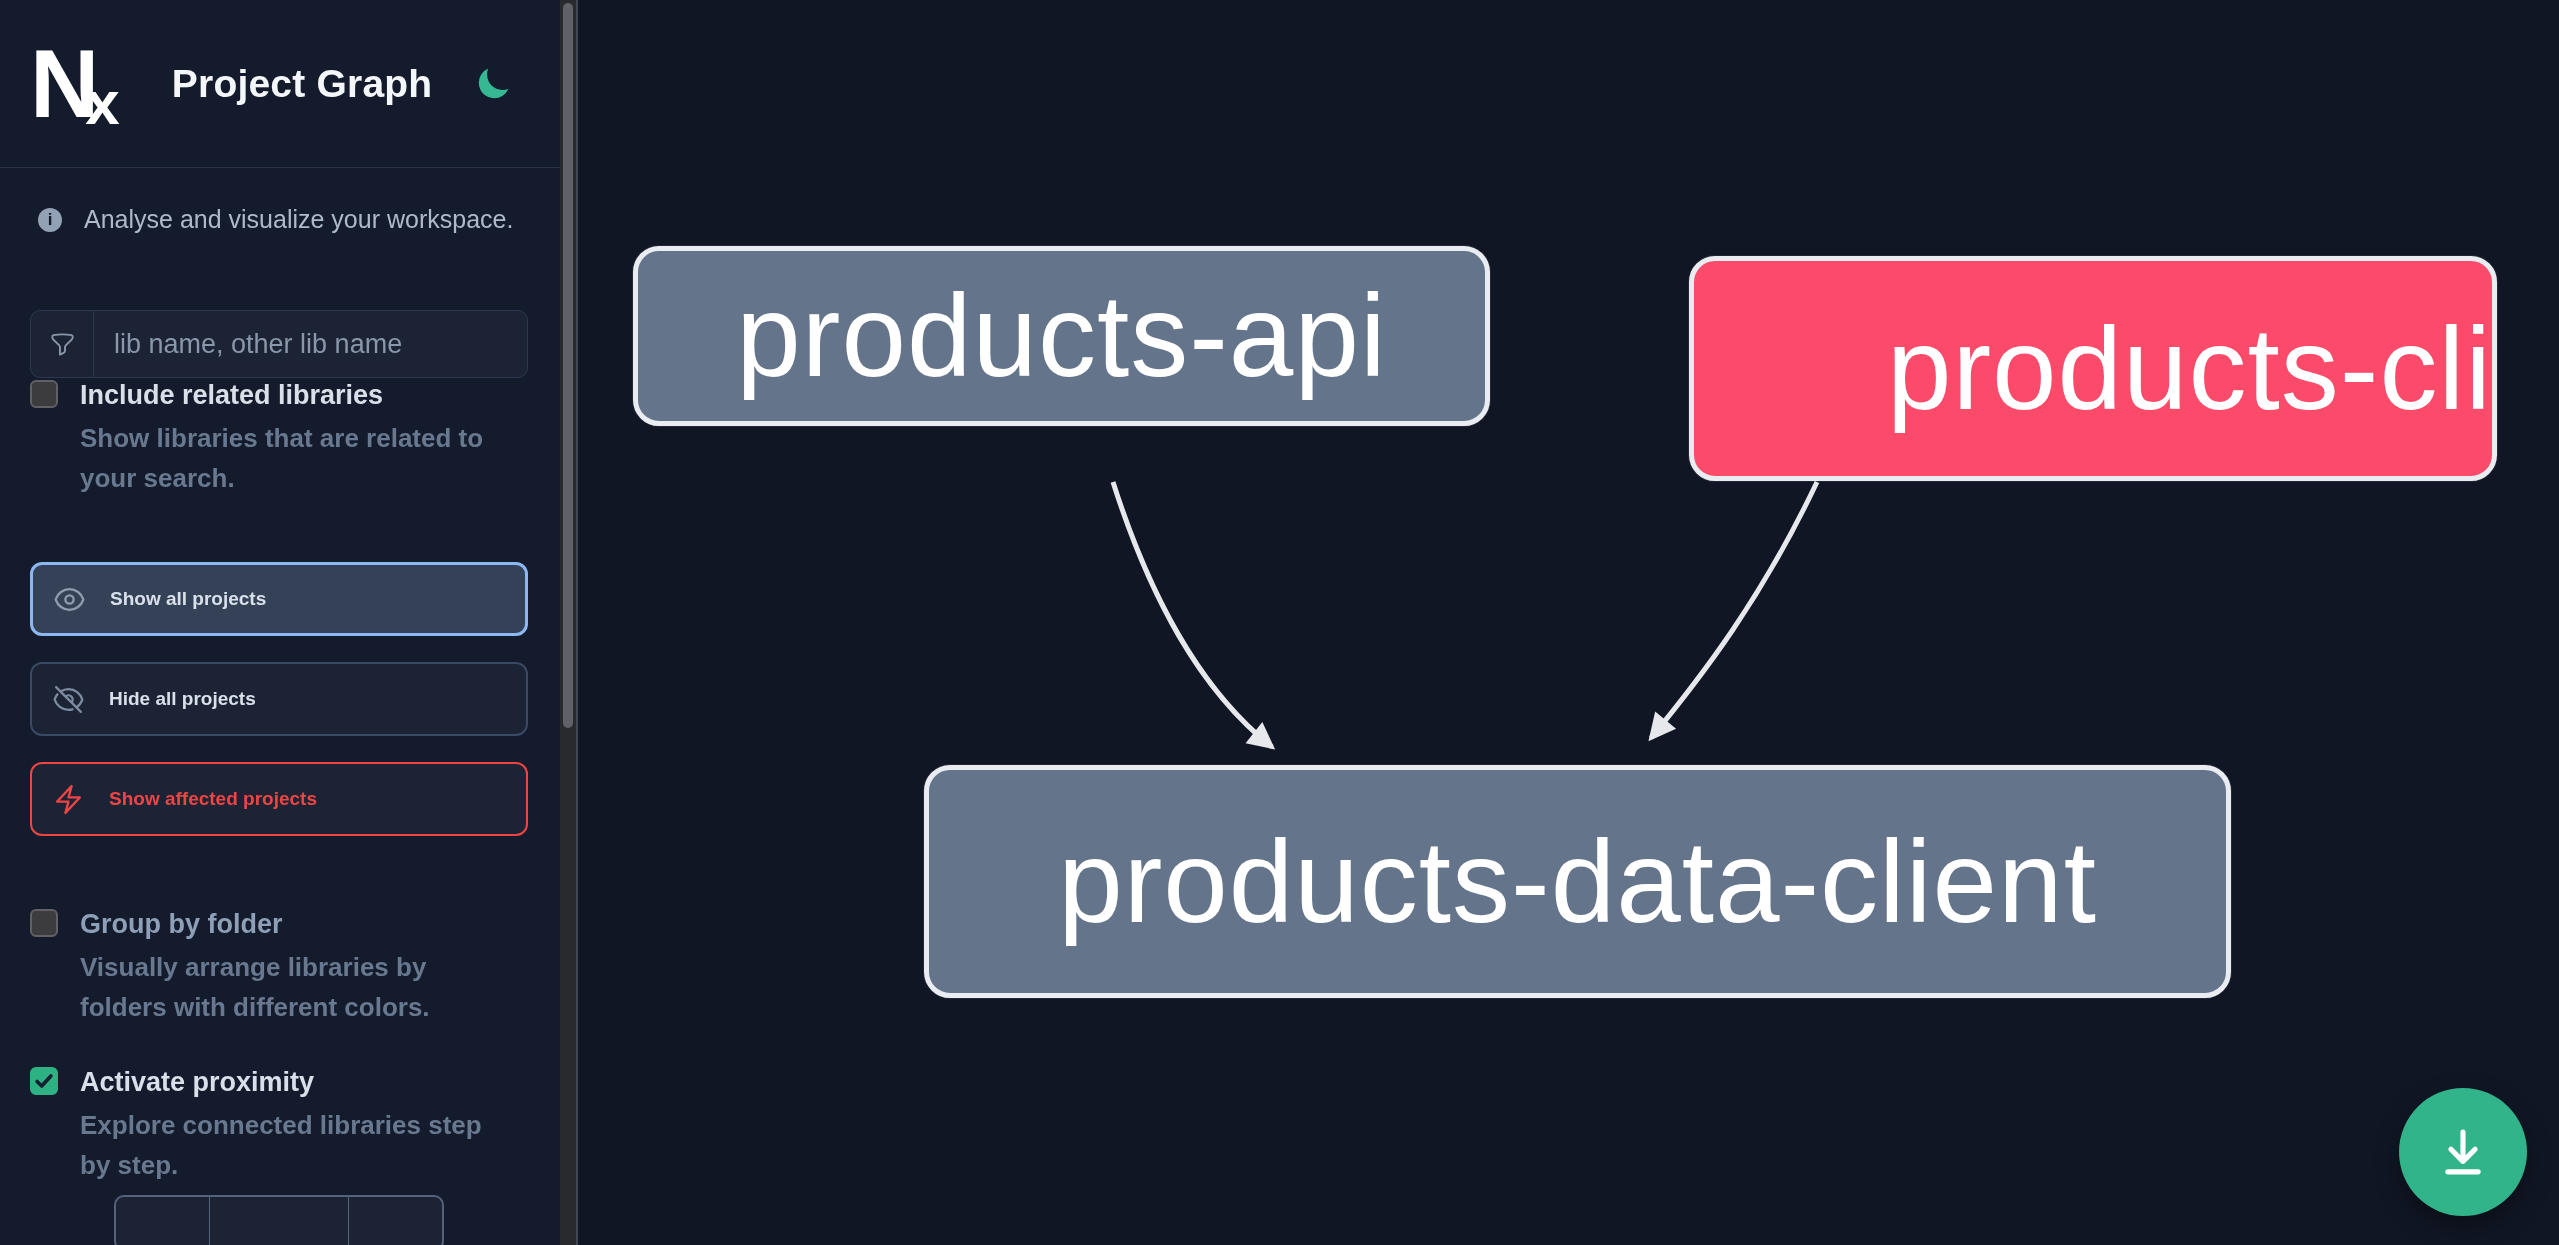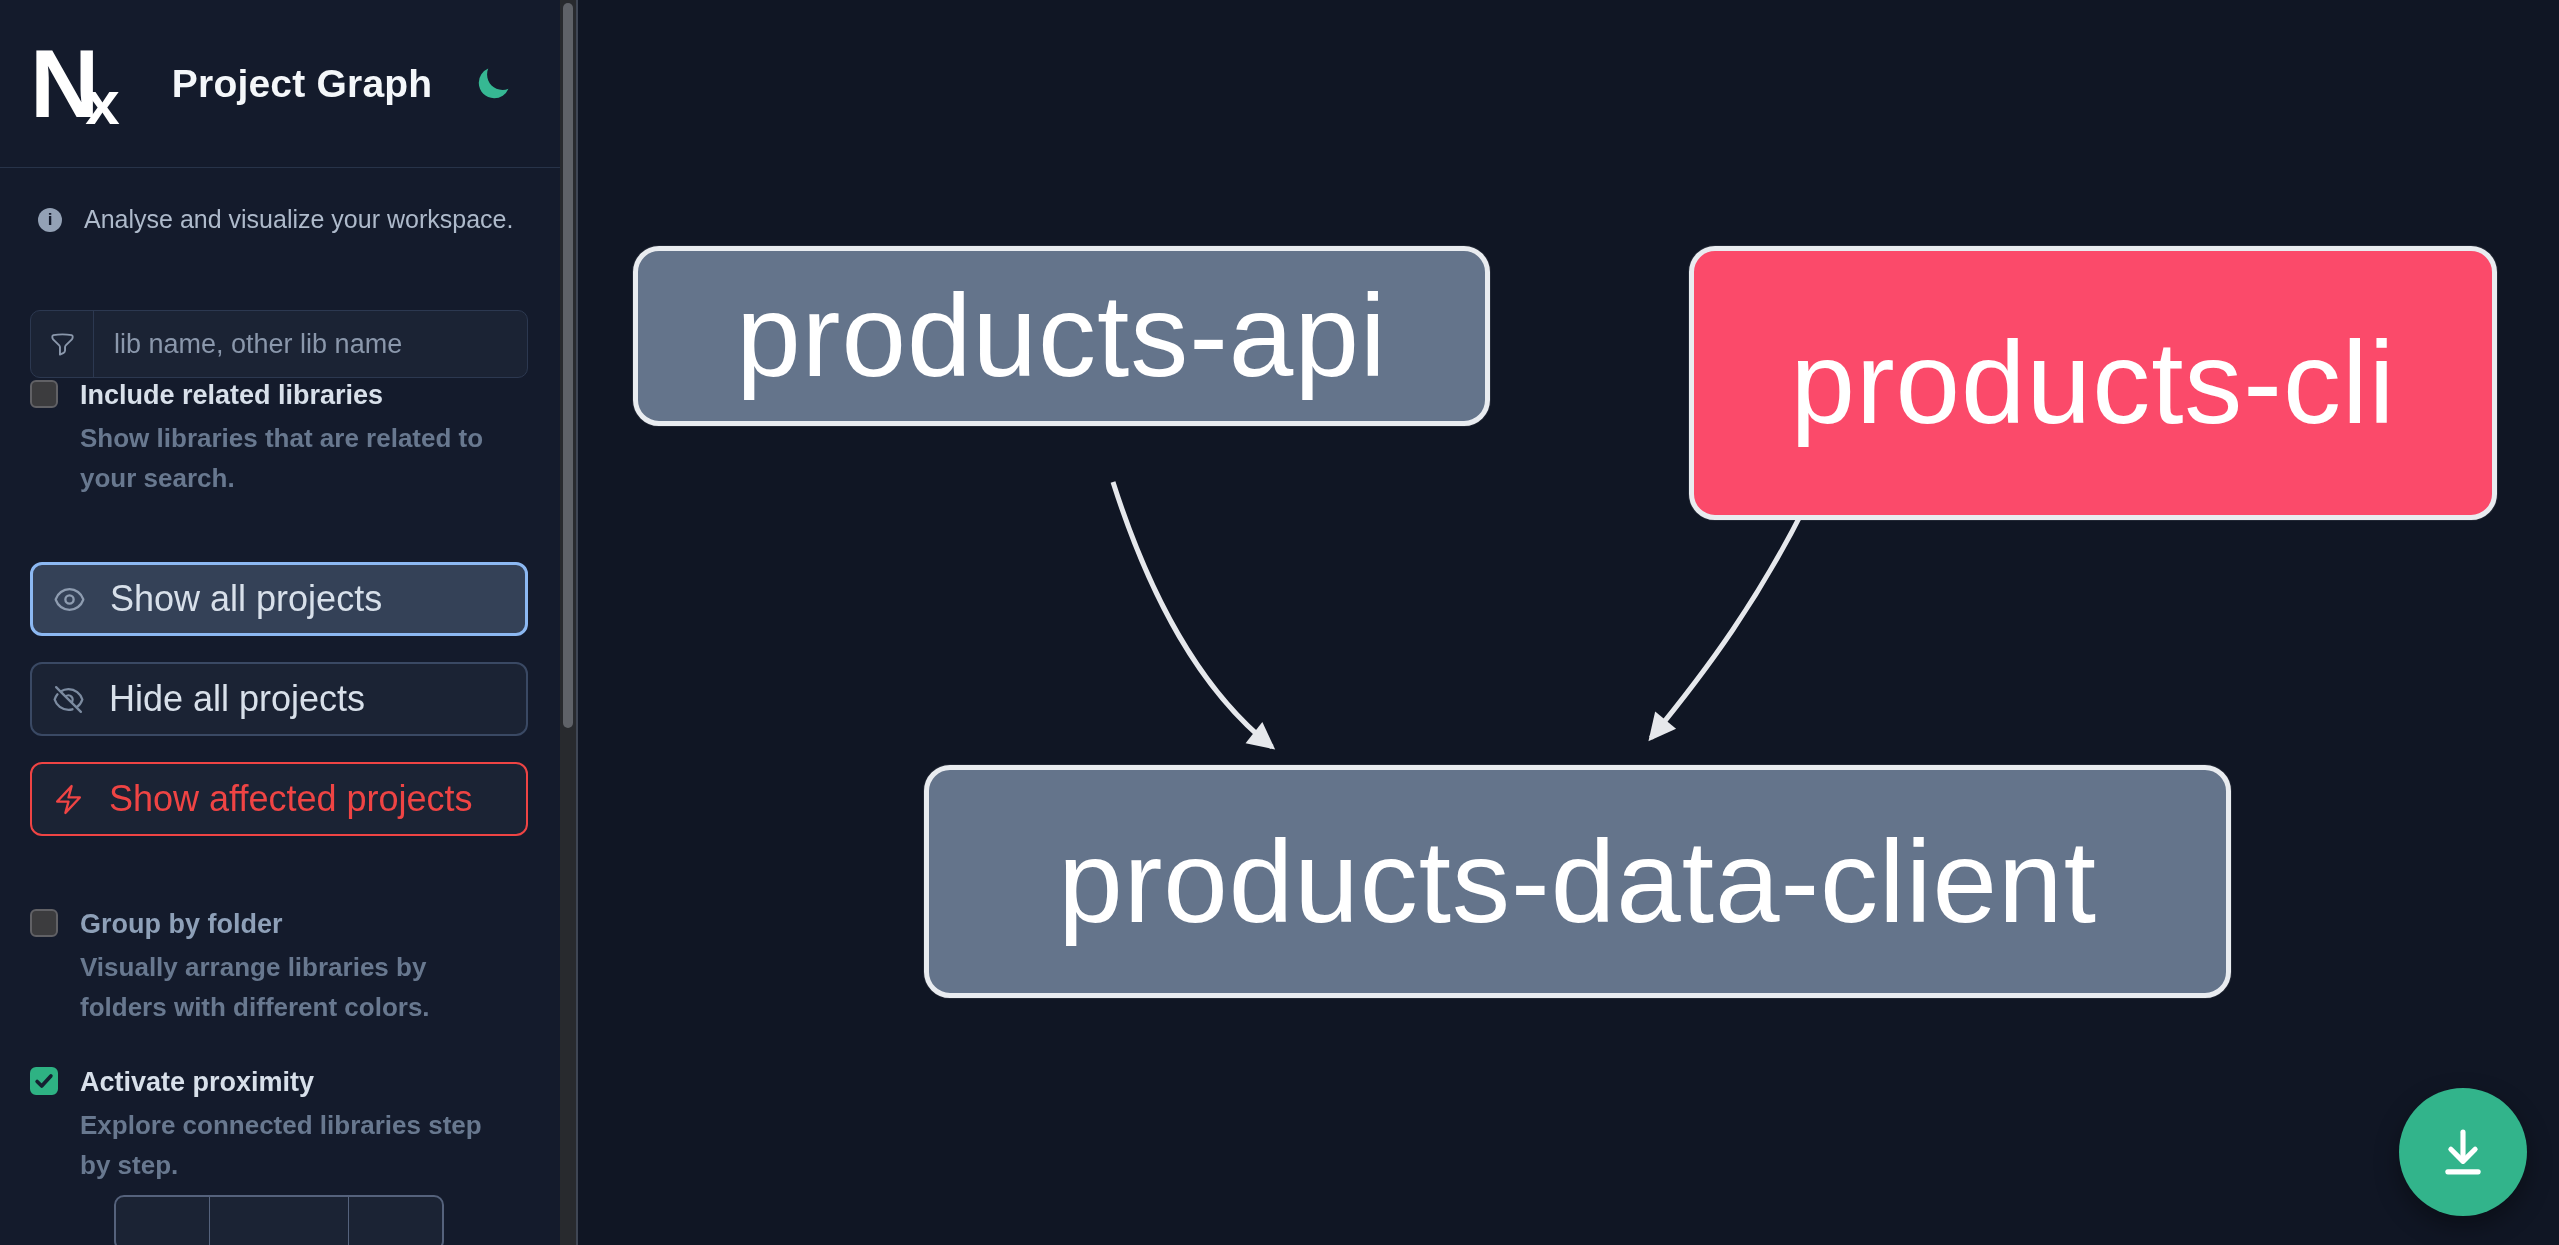--- a/index.html
+++ b/index.html
@@ -16,21 +16,21 @@
   .node{
     position:absolute;z-index:2;box-sizing:border-box;
     border:5px solid #e9ecf0;border-radius:26px;
     display:flex;align-items:center;justify-content:center;
     color:#ffffff;font-size:116px;letter-spacing:1px;
     box-shadow:0 0 0 1px rgba(255,255,255,.08);
   }
   .node.gray{background:#64748b;}
   .node.pink{background:#fb4a6a;}
   .node-api{left:633px;top:246px;width:857px;height:180px;}
-  .node-cli{left:1689px;top:246px;width:808px;height:274px;}
+  .node-cli{left:1689px;top:256px;width:808px;height:225px;justify-content:flex-end;}
   .node-client{left:924px;top:765px;width:1307px;height:233px;}
 
   .fab{
     position:absolute;z-index:3;left:2399px;top:1088px;width:128px;height:128px;
     border-radius:50%;background:#32b48b;border:none;cursor:pointer;
     display:flex;align-items:center;justify-content:center;
     box-shadow:0 10px 24px rgba(0,0,0,.35);
   }
   .fab svg{width:56px;height:56px;}
 
@@ -89,21 +89,21 @@
   .opt-prox{margin-top:38px;}
 
   .actions{margin:64px 30px 0;}
   .abtn{
     width:498px;height:74px;box-sizing:border-box;border-radius:12px;
     display:flex;align-items:center;gap:24px;padding:0 20px;cursor:pointer;
     background:#1b2334;border:2px solid #3a4964;margin-bottom:26px;
     font-family:"Liberation Sans",sans-serif;
   }
   .abtn svg{width:33px;height:33px;flex:0 0 auto;}
-  .abtn .albl{font-size:36px;font-weight:400;color:#d8e0ea;}
+  .abtn .albl{font-size:19px;font-weight:700;color:#d8e0ea;}
   .abtn.selected{background:#344157;border:3px solid #8cb8f2;}
   .abtn.danger{border-color:#ef4444;}
   .abtn.danger .albl{color:#ef4444;}
 
   .stepper{
     position:absolute;left:114px;bottom:-6px;width:330px;height:56px;box-sizing:border-box;
     background:#1b2334;border:2px solid #55627c;border-radius:10px;
     display:flex;overflow:hidden;
   }
   .stepper .seg{flex:1;border-right:1px solid #55627c;cursor:pointer;}

